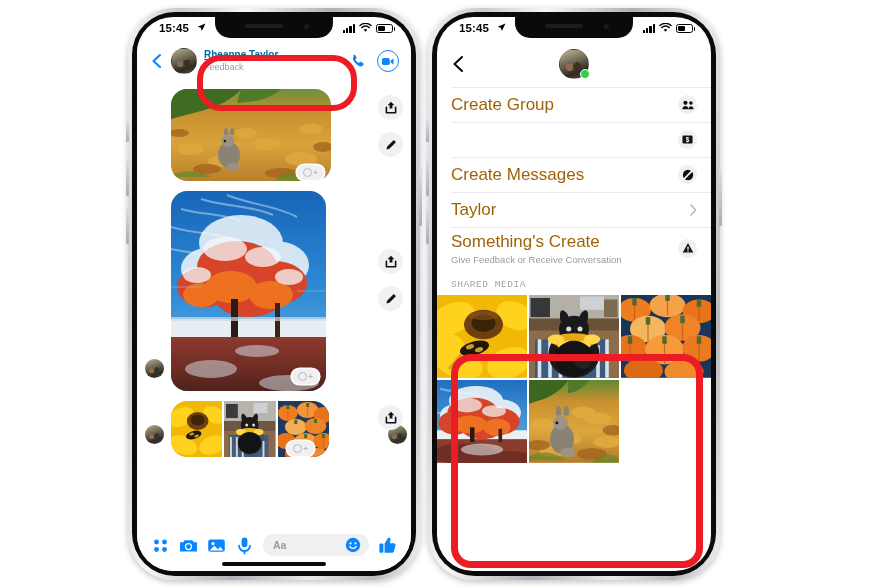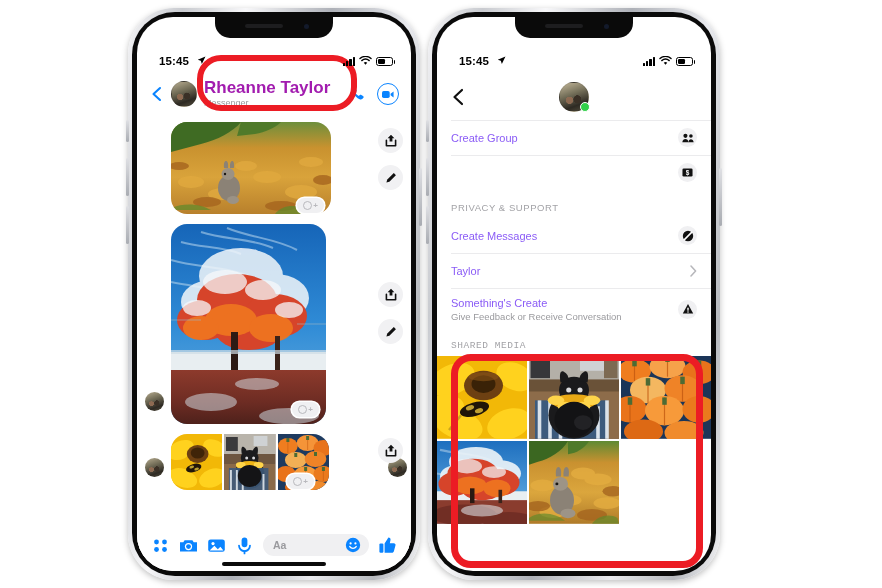--- a/index.html
+++ b/index.html
@@ -35,21 +35,21 @@
   }
   .notch .spk{position:absolute;left:30px;top:7px;width:38px;height:4px;border-radius:3px;background:#1d1d1f;}
   .notch .cam{position:absolute;right:24px;top:7px;width:5px;height:5px;border-radius:50%;background:#131a2b;}
   .side-btn{position:absolute;background:linear-gradient(180deg,#dfe0e4,#a9acb2);border-radius:2px;}
   .sb-l1{left:-2px;top:112px;width:3px;height:22px;}
   .sb-l2{left:-2px;top:150px;width:3px;height:38px;}
   .sb-l3{left:-2px;top:198px;width:3px;height:38px;}
   .sb-r1{right:-2px;top:160px;width:3px;height:58px;}
 
   
-  .statusbar{position:relative;height:24px;z-index:30;margin-top:33px;}
+  .statusbar{position:relative;height:24px;z-index:30;}
   .sb-time{position:absolute;left:22px;top:5px;font-size:11.5px;font-weight:700;color:#000;letter-spacing:.1px;}
   .sb-loc{position:absolute;left:60px;top:6px;width:9px;height:9px;}
   .sb-right{position:absolute;right:18px;top:6px;display:flex;align-items:flex-end;gap:4px;}
   .bars{display:flex;align-items:flex-end;gap:1.2px;height:9px;}
   .bars i{display:block;width:2.2px;background:#000;border-radius:.6px;}
   .bars i:nth-child(1){height:3px;}
   .bars i:nth-child(2){height:5px;}
   .bars i:nth-child(3){height:7px;}
   .bars i:nth-child(4){height:9px;}
   .batt{width:17px;height:9px;border:1.2px solid #000;border-radius:2.6px;position:relative;box-sizing:border-box;}
@@ -64,21 +64,21 @@
   .back-chev{width:16px;height:16px;flex:0 0 auto;margin-right:6px;}
   .hdr-avatar{
     width:26px;height:26px;border-radius:50%;flex:0 0 auto;margin-right:7px;
     background:
       radial-gradient(circle at 34% 62%, #8d6a52 0 14%, transparent 15%),
       radial-gradient(circle at 62% 58%, #3a3026 0 16%, transparent 17%),
       linear-gradient(160deg,#b9ae92 0%,#6f6a55 40%,#2e2a23 75%,#55503f 100%);
     border:1px solid rgba(0,0,0,.08);box-sizing:border-box;
   }
   .hdr-names{display:flex;flex-direction:column;line-height:1.05;}
-  .hdr-name{font-size:17px;font-weight:700;color:#a21caf;}
+  .hdr-name{font-size:10px;font-weight:700;color:#0369a1;text-decoration:underline;}
   .hdr-sub{font-size:9px;color:#9a9a9e;margin-top:2px;}
   .hdr-actions{margin-left:auto;display:flex;align-items:center;gap:10px;}
   .ic-call{width:17px;height:17px;}
   .ic-video-wrap{width:22px;height:22px;border-radius:50%;border:1.6px solid #0a84ff;display:flex;align-items:center;justify-content:center;box-sizing:border-box;}
 
   
   .hl-oval{
     position:absolute;left:60px;top:38px;width:148px;height:44px;
     border:6px solid #ec1c24;border-radius:24px;z-index:25;pointer-events:none;
   }
@@ -136,21 +136,21 @@
   .online-dot{position:absolute;right:-1px;bottom:0px;width:10px;height:10px;border-radius:50%;background:#31d14a;border:1.5px solid #fff;box-sizing:border-box;}
 
   .row{
     position:relative;display:flex;align-items:center;min-height:35px;
     padding:0 14px;box-sizing:border-box;
   }
   .row + .row::before,.row.sep::before{
     content:"";position:absolute;left:14px;right:0;top:0;height:1px;background:#ebebed;
   }
   .row-txt{display:flex;flex-direction:column;}
-  .row-label{font-size:11px;color:#8b5cf6;}
+  .row-label{font-size:17px;color:#a16207;}
   .row-sub{font-size:9.5px;color:#9a9a9e;margin-top:2px;}
   .row-right{margin-left:auto;display:flex;align-items:center;gap:5px;}
   .row-value{font-size:12px;color:#a3a3a7;}
   .chev-r{width:7px;height:12px;}
   .badge-ic{width:19px;height:19px;border-radius:50%;background:#f0f0f2;display:flex;align-items:center;justify-content:center;}
   .sec-head{padding:12px 14px 5px;font-size:9.5px;letter-spacing:.55px;color:#a3a3a7;font-weight:400;}
 
   .media-grid{display:grid;grid-template-columns:repeat(3,1fr);gap:2px;padding:0 0 0 0;}
   .media-cell{aspect-ratio:1/.92;overflow:hidden;background:#fff;}
   .media-cell.empty{background:#fff;}
@@ -203,21 +203,21 @@
         </div>
       </div>
 
       <div class="chat-header">
         <svg class="back-chev" viewBox="0 0 16 16">
           <path d="M11 2 4.5 8 11 14" stroke="#0a84ff" stroke-width="2.1" fill="none" stroke-linecap="round" stroke-linejoin="round"></path>
         </svg>
         <div class="hdr-avatar"></div>
         <div class="hdr-names">
           <div class="hdr-name">Rheanne Taylor</div>
-          <div class="hdr-sub">Messenger</div>
+          <div class="hdr-sub">Feedback</div>
         </div>
         <div class="hdr-actions">
           <svg class="ic-call" viewBox="0 0 18 18">
             <path d="M3.6 2.2c.7-.7 1.6-.6 2.1.2l1.1 1.8c.4.6.3 1.2-.2 1.7l-.7.7c-.2.2-.2.4-.1.6.5 1.2 2 2.7 3.2 3.2.2.1.4.1.6-.1l.7-.7c.5-.5 1.1-.6 1.7-.2l1.8 1.1c.8.5.9 1.4.2 2.1l-.8.8c-.8.8-1.9 1-3 .6-2.6-1-5.9-4.3-6.9-6.9-.4-1.1-.2-2.2.6-3z" fill="#0a84ff"></path>
           </svg>
           <div class="ic-video-wrap">
             <svg style="width:12px;height:9px" viewBox="0 0 14 10">
               <rect x="0" y="1" width="9" height="8" rx="2" fill="#0a84ff"></rect>
               <path d="M10 4 13.5 1.6v6.8L10 6z" fill="#0a84ff"></path>
             </svg>
@@ -575,21 +575,20 @@
         <div class="row-right">
           <div class="badge-ic">
             <svg style="width:11px;height:11px" viewBox="0 0 12 12">
               <rect x="0.5" y="1.6" width="11" height="8.8" rx="1.4" fill="#111"></rect>
               <text x="6" y="8.6" font-size="7" font-family="Liberation Sans, sans-serif" fill="#fff" text-anchor="middle" font-weight="700">$</text>
             </svg>
           </div>
         </div>
       </div>
 
-      <div class="sec-head">PRIVACY &amp; SUPPORT</div>
 
 
       <div class="row">
         <div class="row-txt">
           <div class="row-label">Create Messages</div>
         </div>
         <div class="row-right">
           <div class="badge-ic">
             <svg style="width:12px;height:12px" viewBox="0 0 12 12">
               <circle cx="6" cy="6" r="5.2" fill="#111"></circle>

